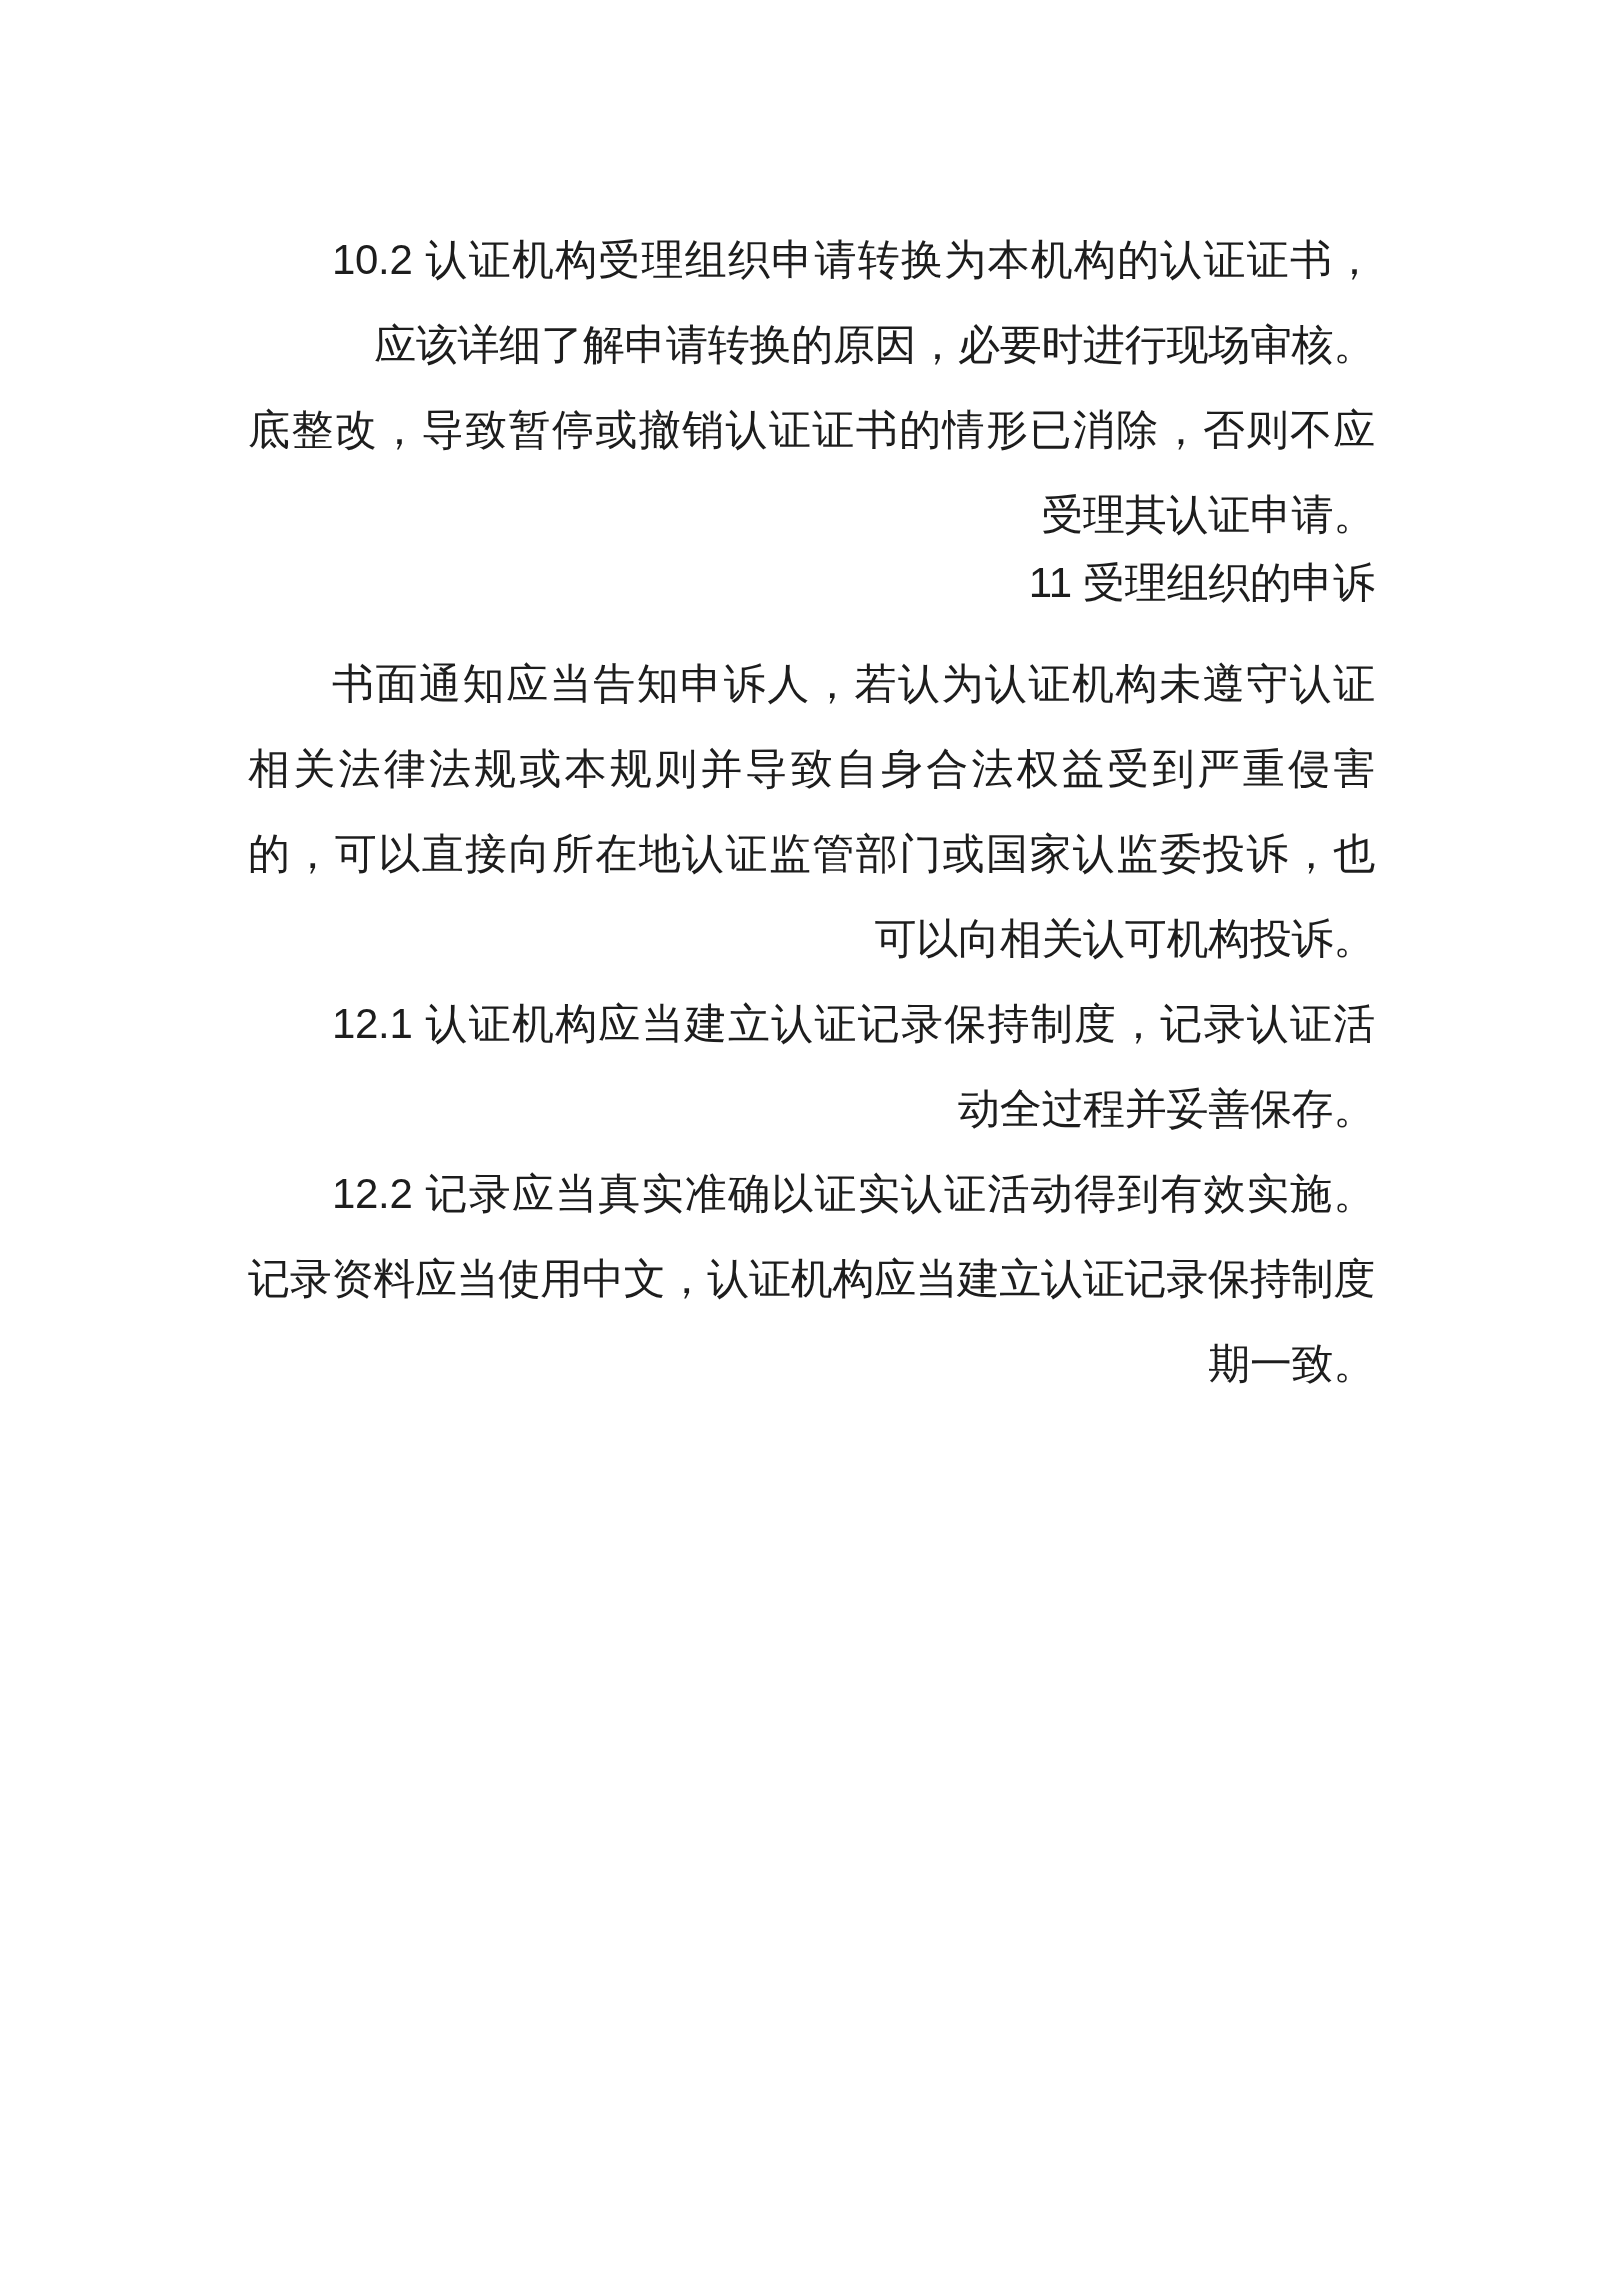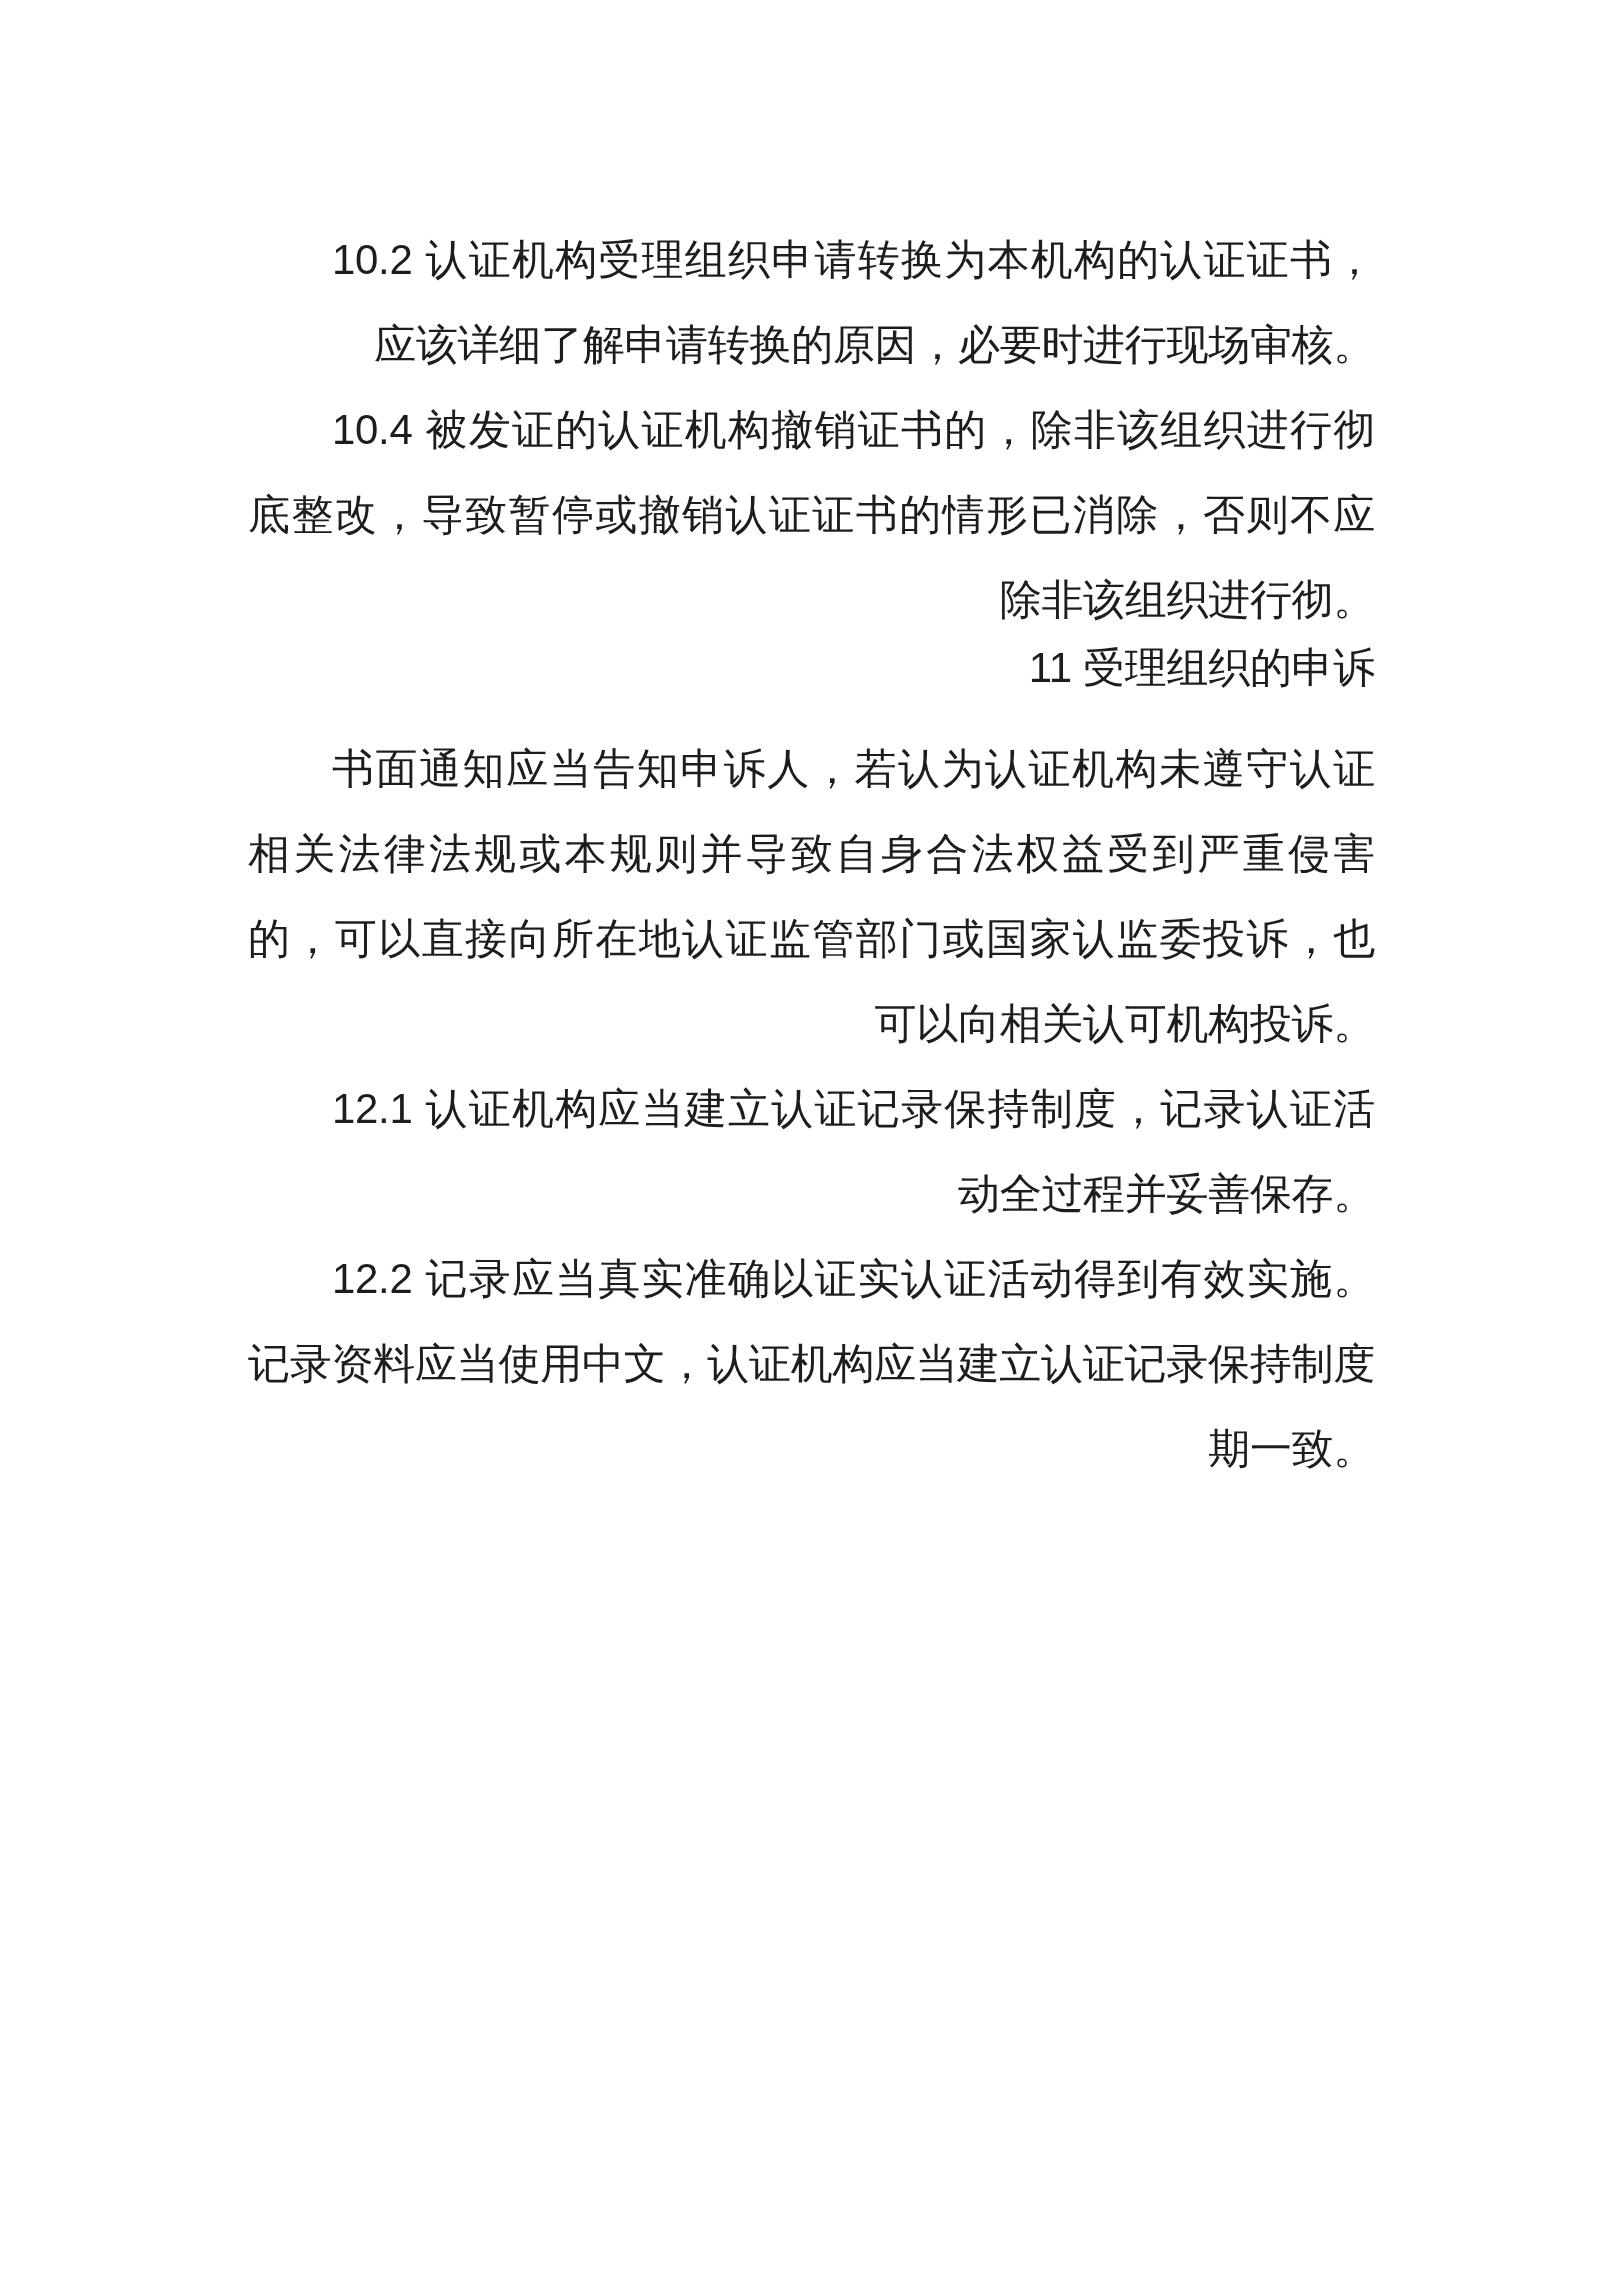--- a/index.html
+++ b/index.html
@@ -46,23 +46,22 @@
 </head>
 <body>
 
 <div class="page">
   <div class="text-block" id="doc">
       <div class="para">
         <div class="line indent">10.2 认证机构受理组织申请转换为本机构的认证证书，</div>
         <div class="line last">应该详细了解申请转换的原因，必要时进行现场审核。</div>
       </div>
       <div class="para">
-        <div class="line indent">10.4 被发证的认证机构撤销证书的，除非该组织进行彻</div>
         <div class="line">底整改，导致暂停或撤销认证证书的情形已消除，否则不应</div>
-        <div class="line last">除非该组织进行彻。</div>
+        <div class="line last">受理其认证申请。</div>
       </div>
       <div class="para heading">
         <div class="line indent last">11 受理组织的申诉</div>
       </div>
       <div class="para">
         <div class="line indent">书面通知应当告知申诉人，若认为认证机构未遵守认证</div>
         <div class="line">相关法律法规或本规则并导致自身合法权益受到严重侵害</div>
         <div class="line">的，可以直接向所在地认证监管部门或国家认监委投诉，也</div>
         <div class="line last">可以向相关认可机构投诉。</div>
       </div>

